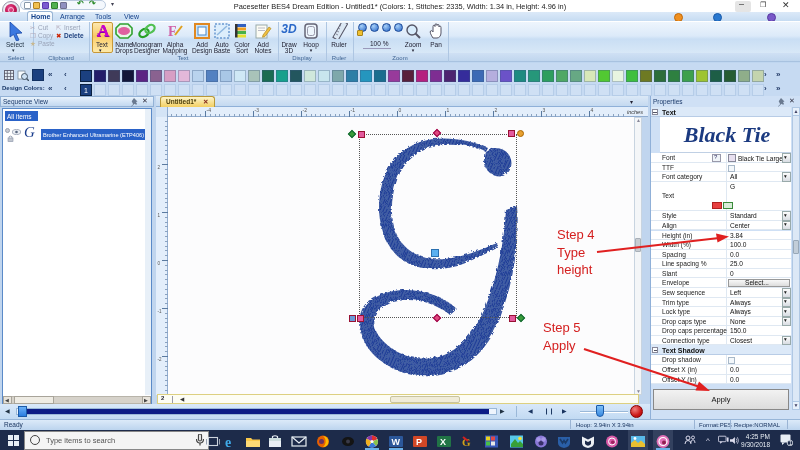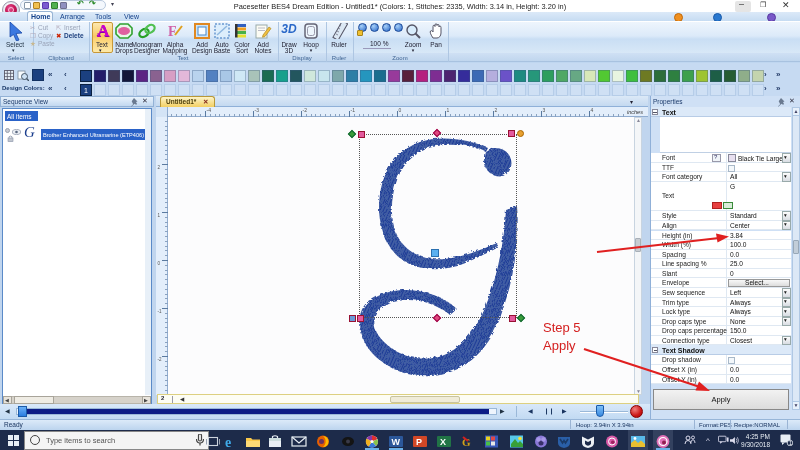--- a/index.html
+++ b/index.html
@@ -3,21 +3,21 @@
 <style>
 *{margin:0;padding:0;box-sizing:border-box;}
 body{width:800px;height:450px;overflow:hidden;font-family:"Liberation Sans",sans-serif;-webkit-font-smoothing:antialiased;}
 #app{position:relative;width:800px;height:450px;background:#bfd6f0;overflow:hidden;}
 .abs{position:absolute;}
 .tx{position:absolute;white-space:nowrap;}
 </style></head><body>
 <div id="app">
 
 <div class="abs" style="left:0;top:0;width:800px;height:12px;background:#ffffff;"></div>
-<div class="tx" style="left:0;top:2px;width:800px;text-align:center;font-size:7.4px;color:#1a1a1a;">Pacesetter BES4 Dream Edition - Untitled1* (Colors: 1, Stitches: 2335, Width: 3.14 in, Height: 3.20 in)</div>
+<div class="tx" style="left:0;top:2px;width:800px;text-align:center;font-size:7.4px;color:#1a1a1a;">Pacesetter BES4 Dream Edition - Untitled1* (Colors: 1, Stitches: 2335, Width: 1.34 in, Height: 4.96 in)</div>
 
 <div class="abs" style="left:735;top:1px;left:735px;width:16px;height:11px;background:#e5e5e5;border-radius:2px;"></div>
 <div class="tx" style="left:739px;top:-1px;font-size:9px;color:#333;">–</div>
 <div class="tx" style="left:760px;top:1px;font-size:7px;color:#333;">❐</div>
 <div class="tx" style="left:782px;top:0px;font-size:9px;color:#333;">✕</div>
 
 <div class="abs" style="left:20px;top:0px;width:86px;height:10px;background:#f4f8fd;border:1px solid #b9c9dd;border-radius:5px;"></div>
 
 <div class="abs" style="left:24px;top:2px;width:7px;height:7px;background:#ffffff;border:1px solid #8899aa;border-radius:1px;"></div>
 <div class="abs" style="left:33px;top:2px;width:7px;height:7px;background:#f0c050;border:1px solid #b08020;border-radius:1px;"></div>
@@ -577,20 +577,21 @@
 <div class="abs" style="left:434px;top:130px;width:6px;height:6px;background:#e0487e;border:1px solid #904;transform:rotate(45deg);"></div>
 <div class="abs" style="left:507.5px;top:129.5px;width:7px;height:7px;background:#e35a9e;border:1px solid #913;"></div>
 <div class="abs" style="left:516.5px;top:129.5px;width:7px;height:7px;border-radius:50%;background:#e8a030;border:1px solid #a60;"></div>
 <div class="abs" style="left:348.5px;top:314.5px;width:7px;height:7px;background:#6a9ad8;border:1px solid #913;"></div>
 <div class="abs" style="left:356.5px;top:314.5px;width:7px;height:7px;background:#e35a9e;border:1px solid #913;"></div>
 <div class="abs" style="left:434px;top:315px;width:6px;height:6px;background:#e0487e;border:1px solid #904;transform:rotate(45deg);"></div>
 <div class="abs" style="left:508.5px;top:314.5px;width:7px;height:7px;background:#e35a9e;border:1px solid #913;"></div>
 <div class="abs" style="left:518px;top:315px;width:6px;height:6px;background:#3a9c3a;border:1px solid #163;transform:rotate(45deg);"></div>
 <div class="abs" style="left:431px;top:249px;width:8px;height:8px;background:#5ab0f0;border:1px solid #2a70b0;"></div>
 
+<div class="tx" style="left:557px;top:226px;font-size:13px;color:#d42020;line-height:17.5px;z-index:60;">Step 4<br>Type<br>height</div>
 <div class="tx" style="left:543px;top:319px;font-size:13px;color:#d42020;line-height:17.5px;z-index:60;">Step 5<br>Apply</div>
 <svg class="abs" style="left:0;top:0;pointer-events:none;z-index:60;" width="800" height="450" viewBox="0 0 800 450">
 <line x1="597" y1="252" x2="719" y2="238" stroke="#e02020" stroke-width="2.2"></line>
 <polygon points="729,236.5 716,233.5 717.5,242.5" fill="#e02020"></polygon>
 <line x1="584" y1="349" x2="700" y2="387" stroke="#e02020" stroke-width="2.2"></line>
 <polygon points="710,391 699,381.5 695.5,390.5" fill="#e02020"></polygon>
 </svg>
 
 <div class="abs" style="left:634px;top:117px;width:8px;height:278px;background:#f4f6f8;border:1px solid #c8d4e0;"></div>
 <div class="tx" style="left:636px;top:117px;font-size:5px;color:#889;">▲</div>
@@ -634,20 +635,21 @@
       <line x1="2" y1="6.5" x2="0.5" y2="8.5" stroke="#6a7a90" stroke-width="0.8"></line>
     </svg>
 <div class="tx" style="left:789px;top:97px;font-size:7px;color:#334;">✕</div>
 
 <div class="abs" style="left:651px;top:107px;width:140px;height:10px;background:#dce9f8;border-bottom:1px solid #b8cce6;"></div>
 <div class="abs" style="left:652px;top:109px;width:6px;height:6px;background:#fff;border:1px solid #889;"></div>
 <div class="abs" style="left:653px;top:111.5px;width:4px;height:1px;background:#556;"></div>
 <div class="tx" style="left:662px;top:108.5px;font-size:7px;font-weight:bold;color:#111;">Text</div>
 
 <div class="abs" style="left:660px;top:117px;width:131px;height:36px;background:#ffffff;border-bottom:1px solid #c0d0e4;"></div>
+<div class="tx" style="left:727px;top:122px;font-size:22px;font-style:italic;font-weight:bold;font-family:'Liberation Serif',serif;color:#1b3a80;transform:translateX(-50%);">Black Tie</div>
 
 <div class="abs" style="left:792px;top:107px;width:8px;height:303px;background:#dce8f6;border:1px solid #b0c8e4;"></div>
 <div class="abs" style="left:792px;top:107px;width:8px;height:9px;background:#e8f1fb;border:1px solid #b0c8e4;"></div>
 <div class="tx" style="left:793.5px;top:108px;font-size:5px;color:#446;">▲</div>
 <div class="abs" style="left:792px;top:401px;width:8px;height:9px;background:#e8f1fb;border:1px solid #b0c8e4;"></div>
 <div class="tx" style="left:793.5px;top:402px;font-size:5px;color:#446;">▼</div>
 <div class="abs" style="left:793px;top:240px;width:6px;height:14px;background:#c2cdd8;border:1px solid #98a8b8;border-radius:1px;"></div>
 
 <div class="abs" style="left:651px;top:153.0px;width:140px;height:10.0px;background:#fff;border-bottom:1px solid #dfe8f2;"></div>
 <div class="abs" style="left:726px;top:153.0px;width:1px;height:10.0px;background:#dfe8f2;"></div>

